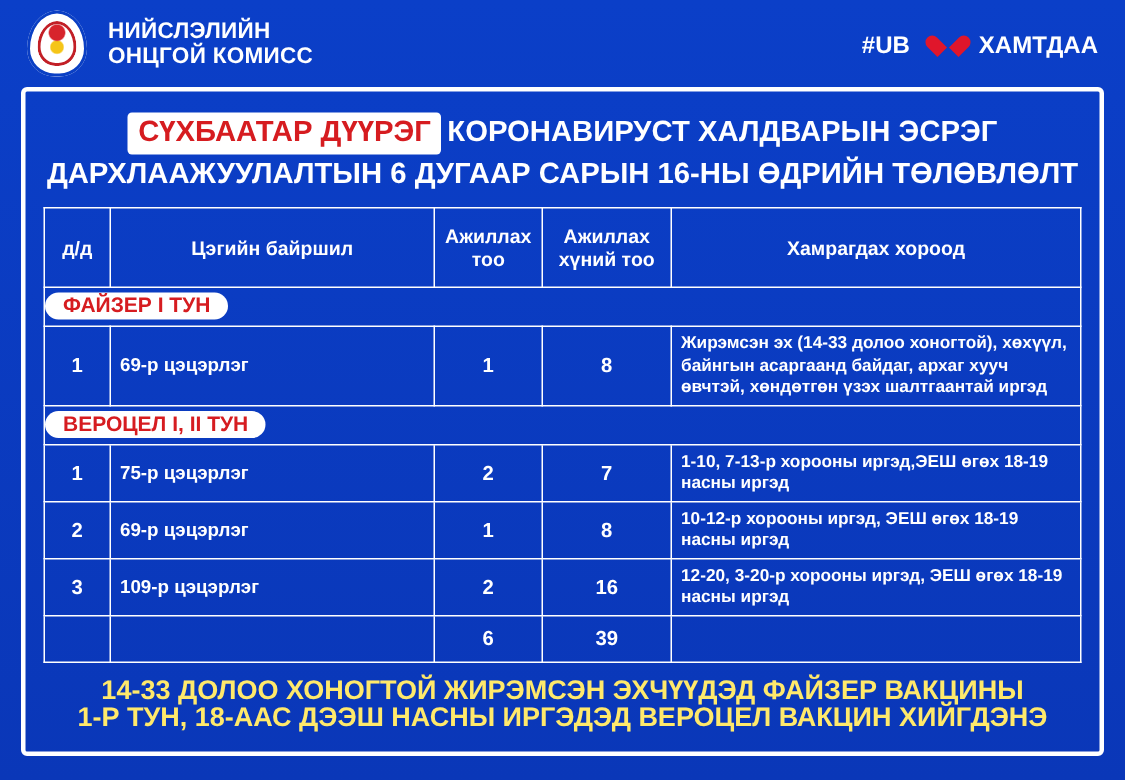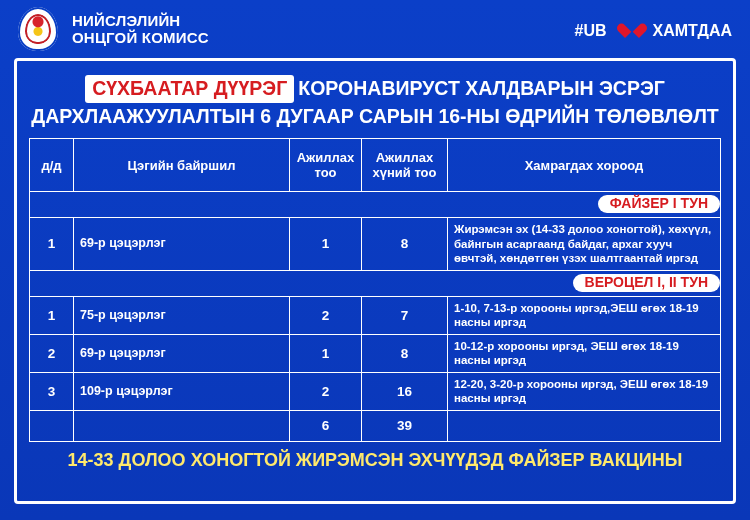--- a/index.html
+++ b/index.html
@@ -152,21 +152,21 @@
   .c-site  { width: 216px; }
   .c-teams { width: 72px;  text-align: center; }
   .c-staff { width: 86px;  text-align: center; }
   .c-khoroo{ }
 
   td.site { font-weight: bold; font-size: 12.5px; }
   td.num  { text-align: center; font-weight: bold; font-size: 13.5px; }
   td.khoroo { font-weight: bold; font-size: 11.5px; line-height: 14.5px; }
 
   .section-row td {
-    text-align: right;
+    text-align: left;
     padding: 3px 0 4px 0;
   }
   .section-pill {
     display: inline-block;
     background: #ffffff;
     color: #d61c20;
     font-weight: bold;
     font-size: 14px;
     padding: 1px 12px 2px 12px;
     border-radius: 11px;
@@ -279,16 +279,17 @@
           <td></td>
           <td class="num">6</td>
           <td class="num">39</td>
           <td></td>
         </tr>
       </tbody>
     </table>
 
     <div class="footer">
       <div>14-33 ДОЛОО ХОНОГТОЙ ЖИРЭМСЭН ЭХЧҮҮДЭД ФАЙЗЕР ВАКЦИНЫ</div>
+      <div>1-Р ТУН, 18-ААС ДЭЭШ НАСНЫ ИРГЭДЭД ВЕРОЦЕЛ ВАКЦИН ХИЙГДЭНЭ</div>
     </div>
 
   </div>
 </div>
 
 </body></html>

